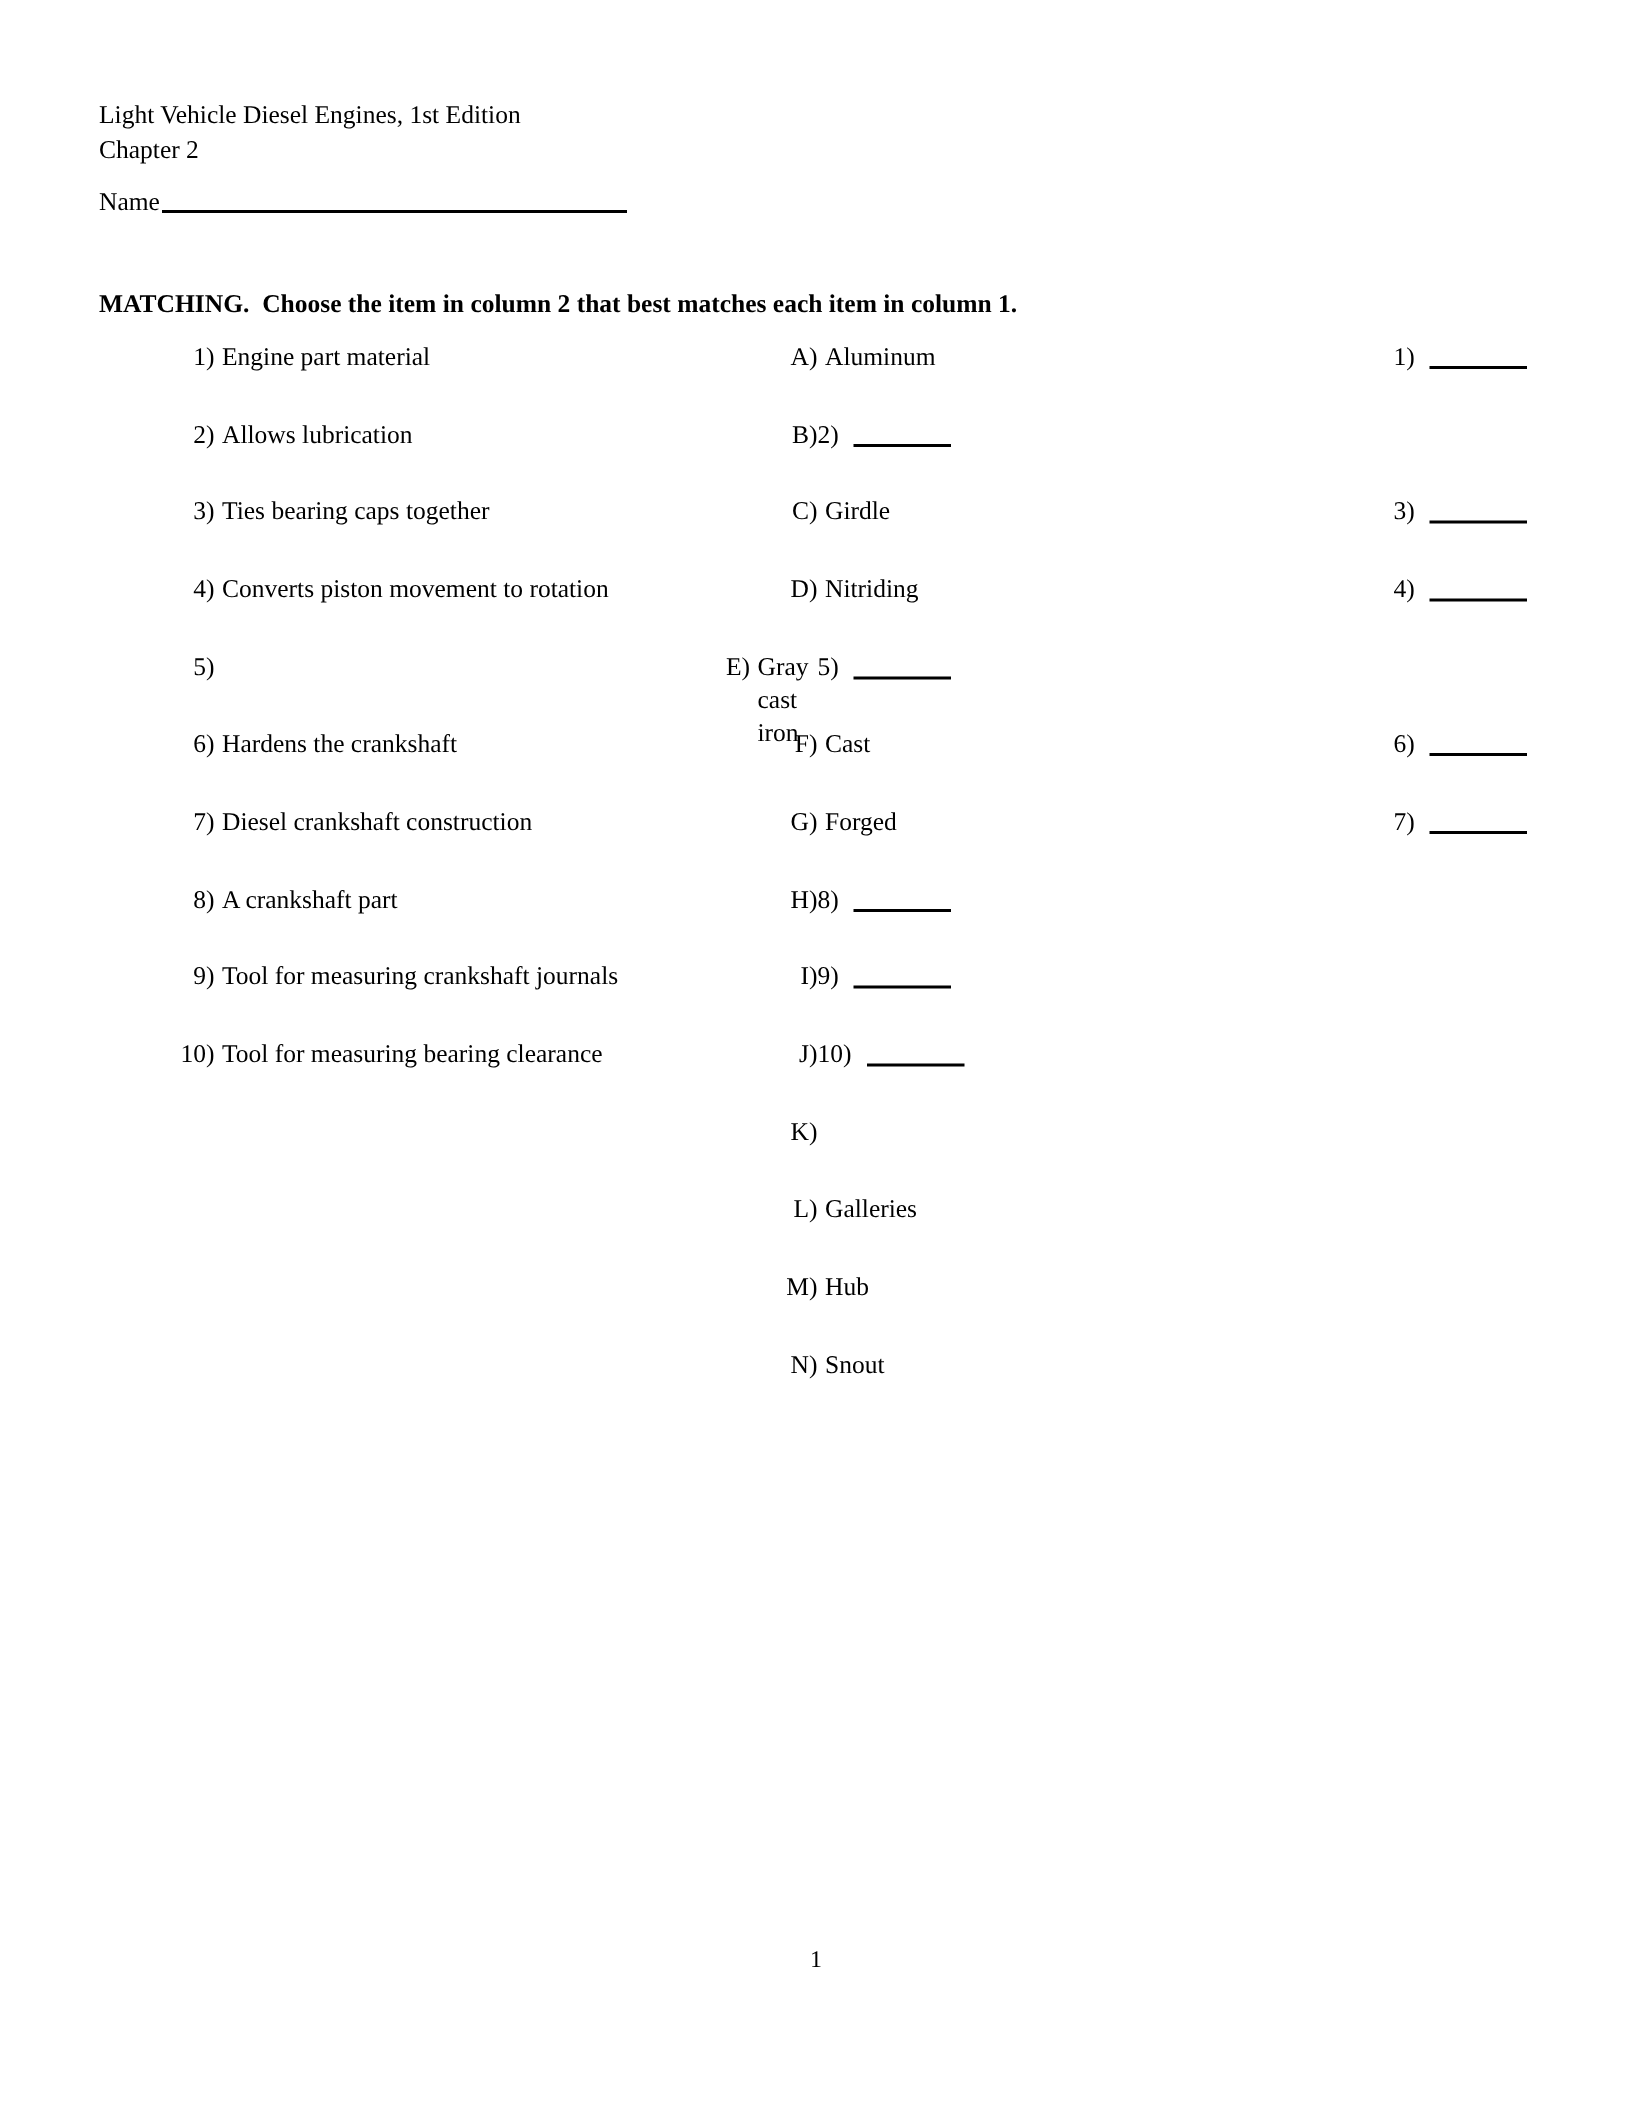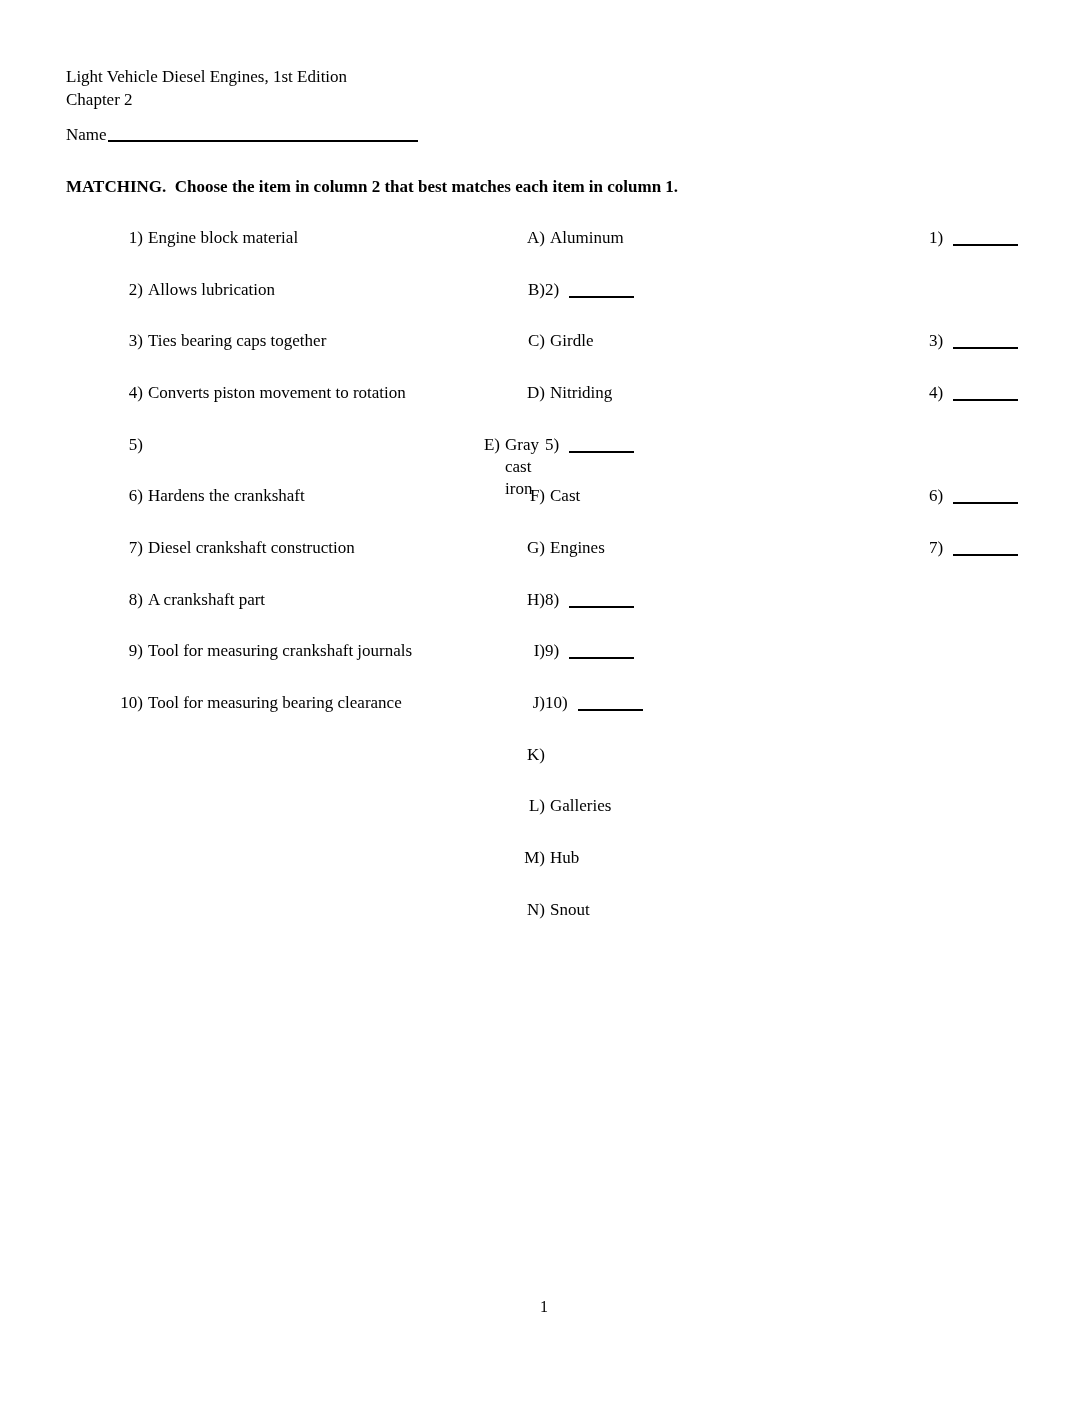--- a/index.html
+++ b/index.html
@@ -30,21 +30,21 @@
     display: inline-block;
     width: 310px;
     height: 16px;
     border-bottom: 2px solid #000;
     vertical-align: top;
     margin-left: 1px;
   }
   .instruction {
     position: absolute;
     left: 66px;
-    top: 176px;
+    top: 192px;
     font-weight: bold;
     white-space: pre-wrap;
   }
   .rows {
     position: absolute;
     left: 66px;
     top: 227px;
     width: 1000px;
   }
   .m-row {
@@ -86,21 +86,21 @@
   <div class="name-row">
     <span>Name</span><span class="name-underline"></span>
   </div>
 
   <div class="instruction">MATCHING.  Choose the item in column 2 that best matches each item in column 1.</div>
 
   <div class="rows">
 
     <div class="m-row">
       <span class="c1num">1)</span>
-      <span class="c1text">Engine block material</span>
+      <span class="c1text">Engine part material</span>
       <span class="c2letter">A)</span>
       <span class="c2text">Aluminum</span>
       <span class="c3"><span>1)</span><span class="answer-blank"></span></span>
     </div>
 
     <div class="m-row">
       <span class="c1num">2)</span>
       <span class="c1text">Allows lubrication</span>
       <span class="c2letter">B)</span>
       <span class="c3"><span>2)</span><span class="answer-blank"></span></span>
@@ -134,21 +134,21 @@
       <span class="c1text">Hardens the crankshaft</span>
       <span class="c2letter">F)</span>
       <span class="c2text">Cast</span>
       <span class="c3"><span>6)</span><span class="answer-blank"></span></span>
     </div>
 
     <div class="m-row">
       <span class="c1num">7)</span>
       <span class="c1text">Diesel crankshaft construction</span>
       <span class="c2letter">G)</span>
-      <span class="c2text">Engines</span>
+      <span class="c2text">Forged</span>
       <span class="c3"><span>7)</span><span class="answer-blank"></span></span>
     </div>
 
     <div class="m-row">
       <span class="c1num">8)</span>
       <span class="c1text">A crankshaft part</span>
       <span class="c2letter">H)</span>
       <span class="c3"><span>8)</span><span class="answer-blank"></span></span>
     </div>
 

